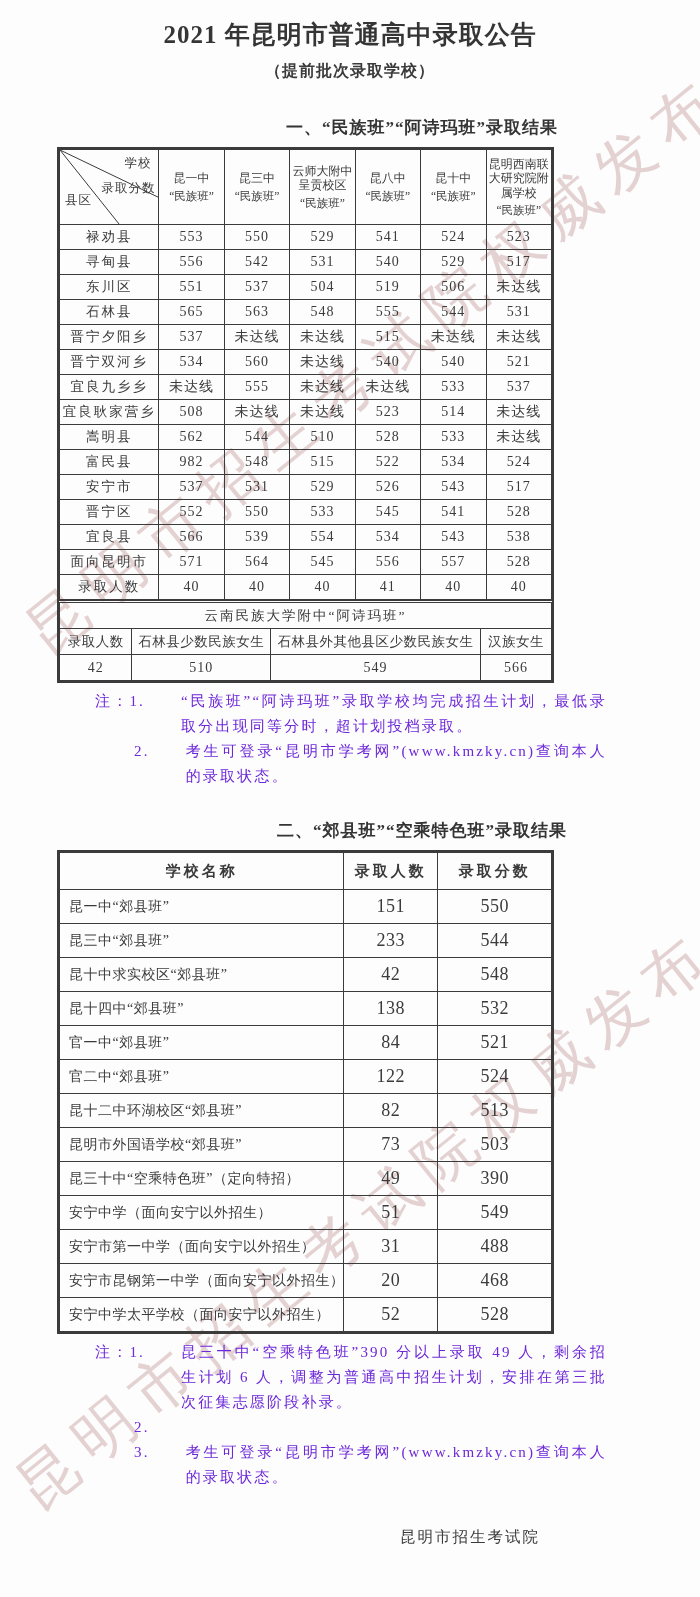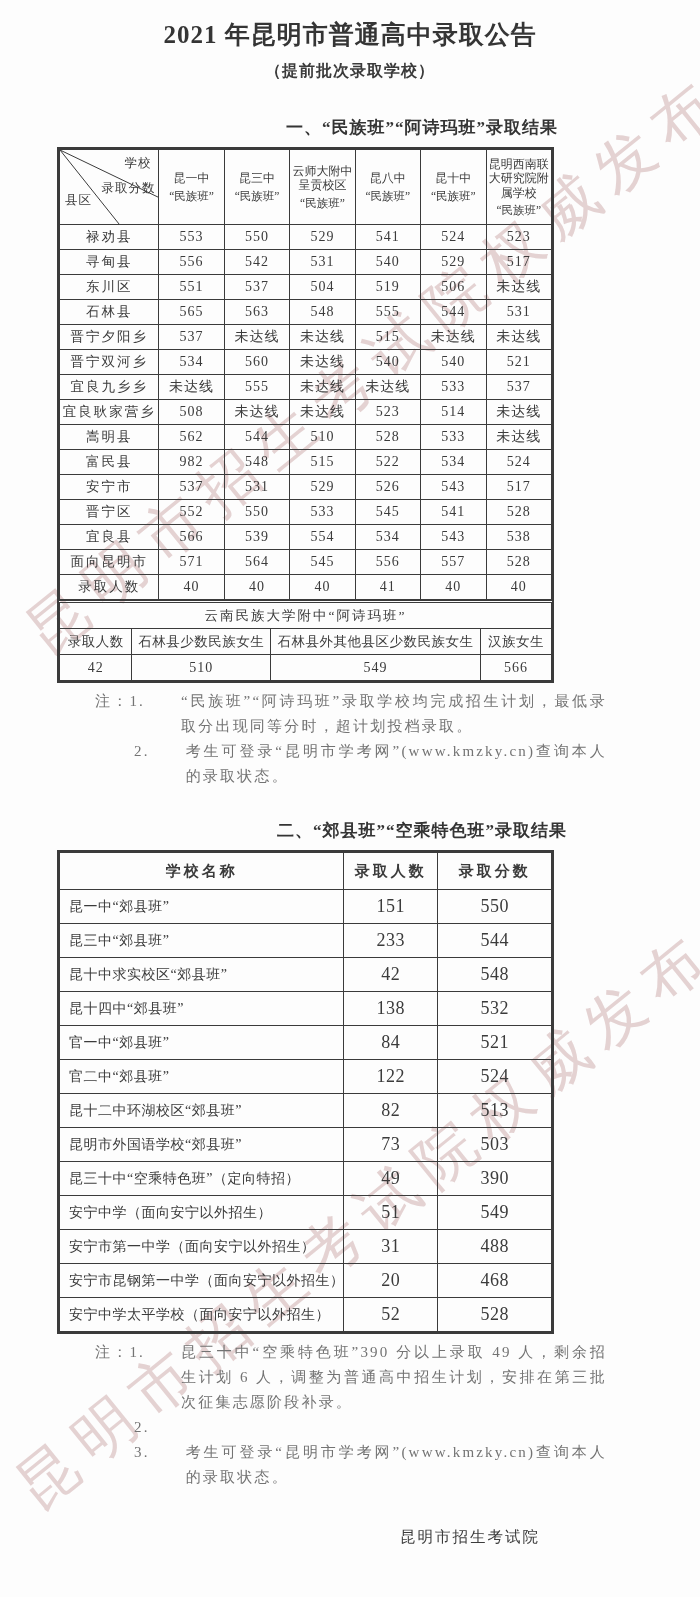--- a/index.html
+++ b/index.html
@@ -40,21 +40,21 @@
   .corner svg{position:absolute; left:0; top:0; width:100%; height:100%;}
   .corner span{position:absolute; font-size:12.5px; letter-spacing:1px;}
   .c-top{top:5px; right:7px;}
   .c-mid{top:30px; right:3px;}
   .c-bot{bottom:15px; left:5px;}
   
   .t1b tr.ttl td{border-top:3px double #3b3b3b; height:25px; font-size:13.5px; letter-spacing:2px;}
   .t1b td,.t1b th{height:25px; font-size:13.5px; letter-spacing:0.5px;}
   .t1b tr.vals td{font-size:14px; letter-spacing:1px;}
   
-  .notes{margin:6px 0 0 95px; width:512px; font-size:15px; line-height:25px; letter-spacing:2.2px; color:#737373;}
+  .notes{margin:6px 0 0 95px; width:512px; font-size:15px; line-height:25px; letter-spacing:2.2px; color:#6d28d9;}
   .note-item{display:flex; align-items:flex-start;}
   .note-item.cont{padding-left:39px;}
   .np{white-space:nowrap;}
   .nt{flex:1; text-align:justify;margin-left:36px;}
   
   .t2 thead th{height:36px; font-size:15px; font-weight:bold; letter-spacing:3px;}
   .t2 tbody td{height:33px;}
   .t2 td.school{text-align:left; padding-left:9px; font-size:14px; letter-spacing:0.5px; white-space:nowrap;}
   .t2 td.num{font-size:18px; letter-spacing:0.5px;}
   

